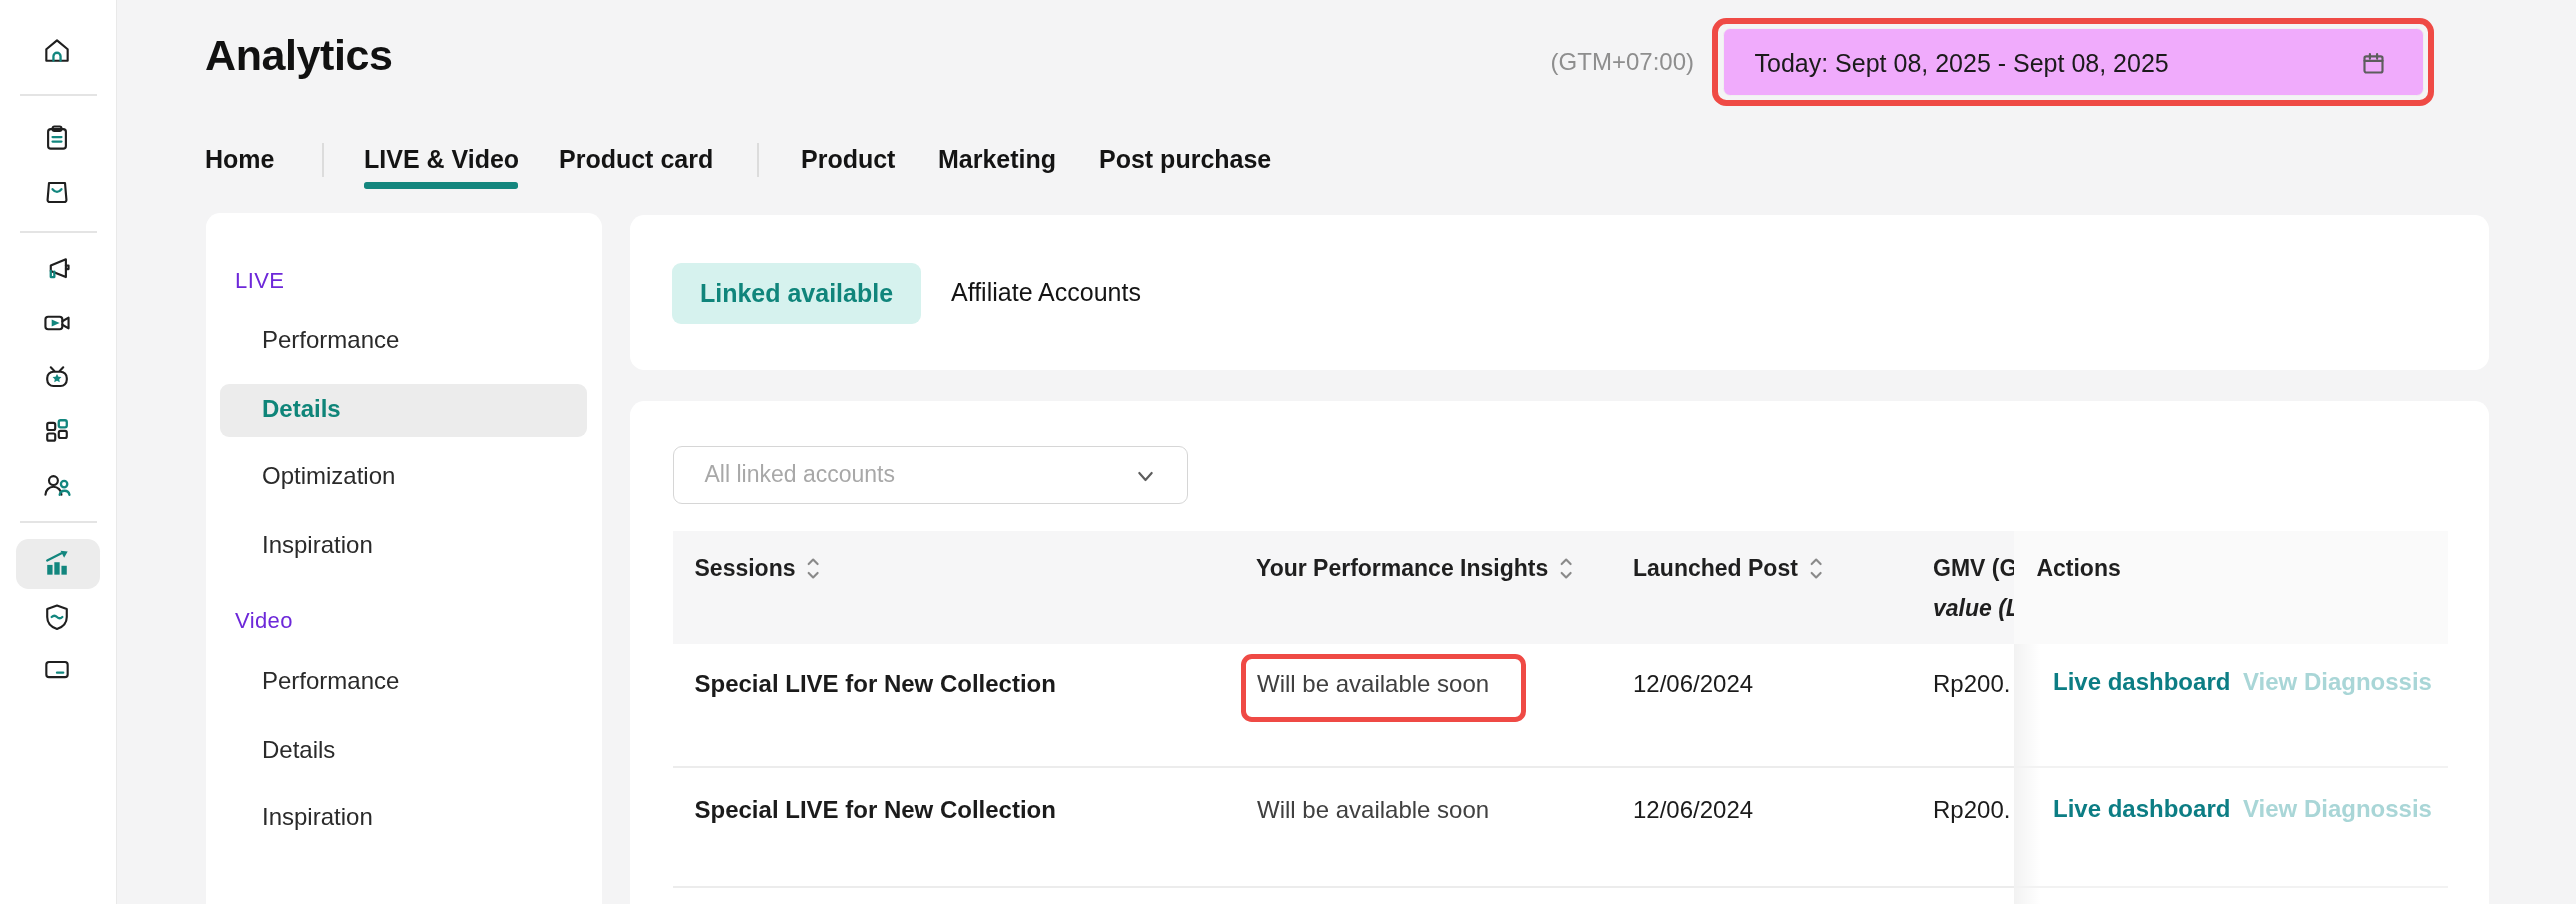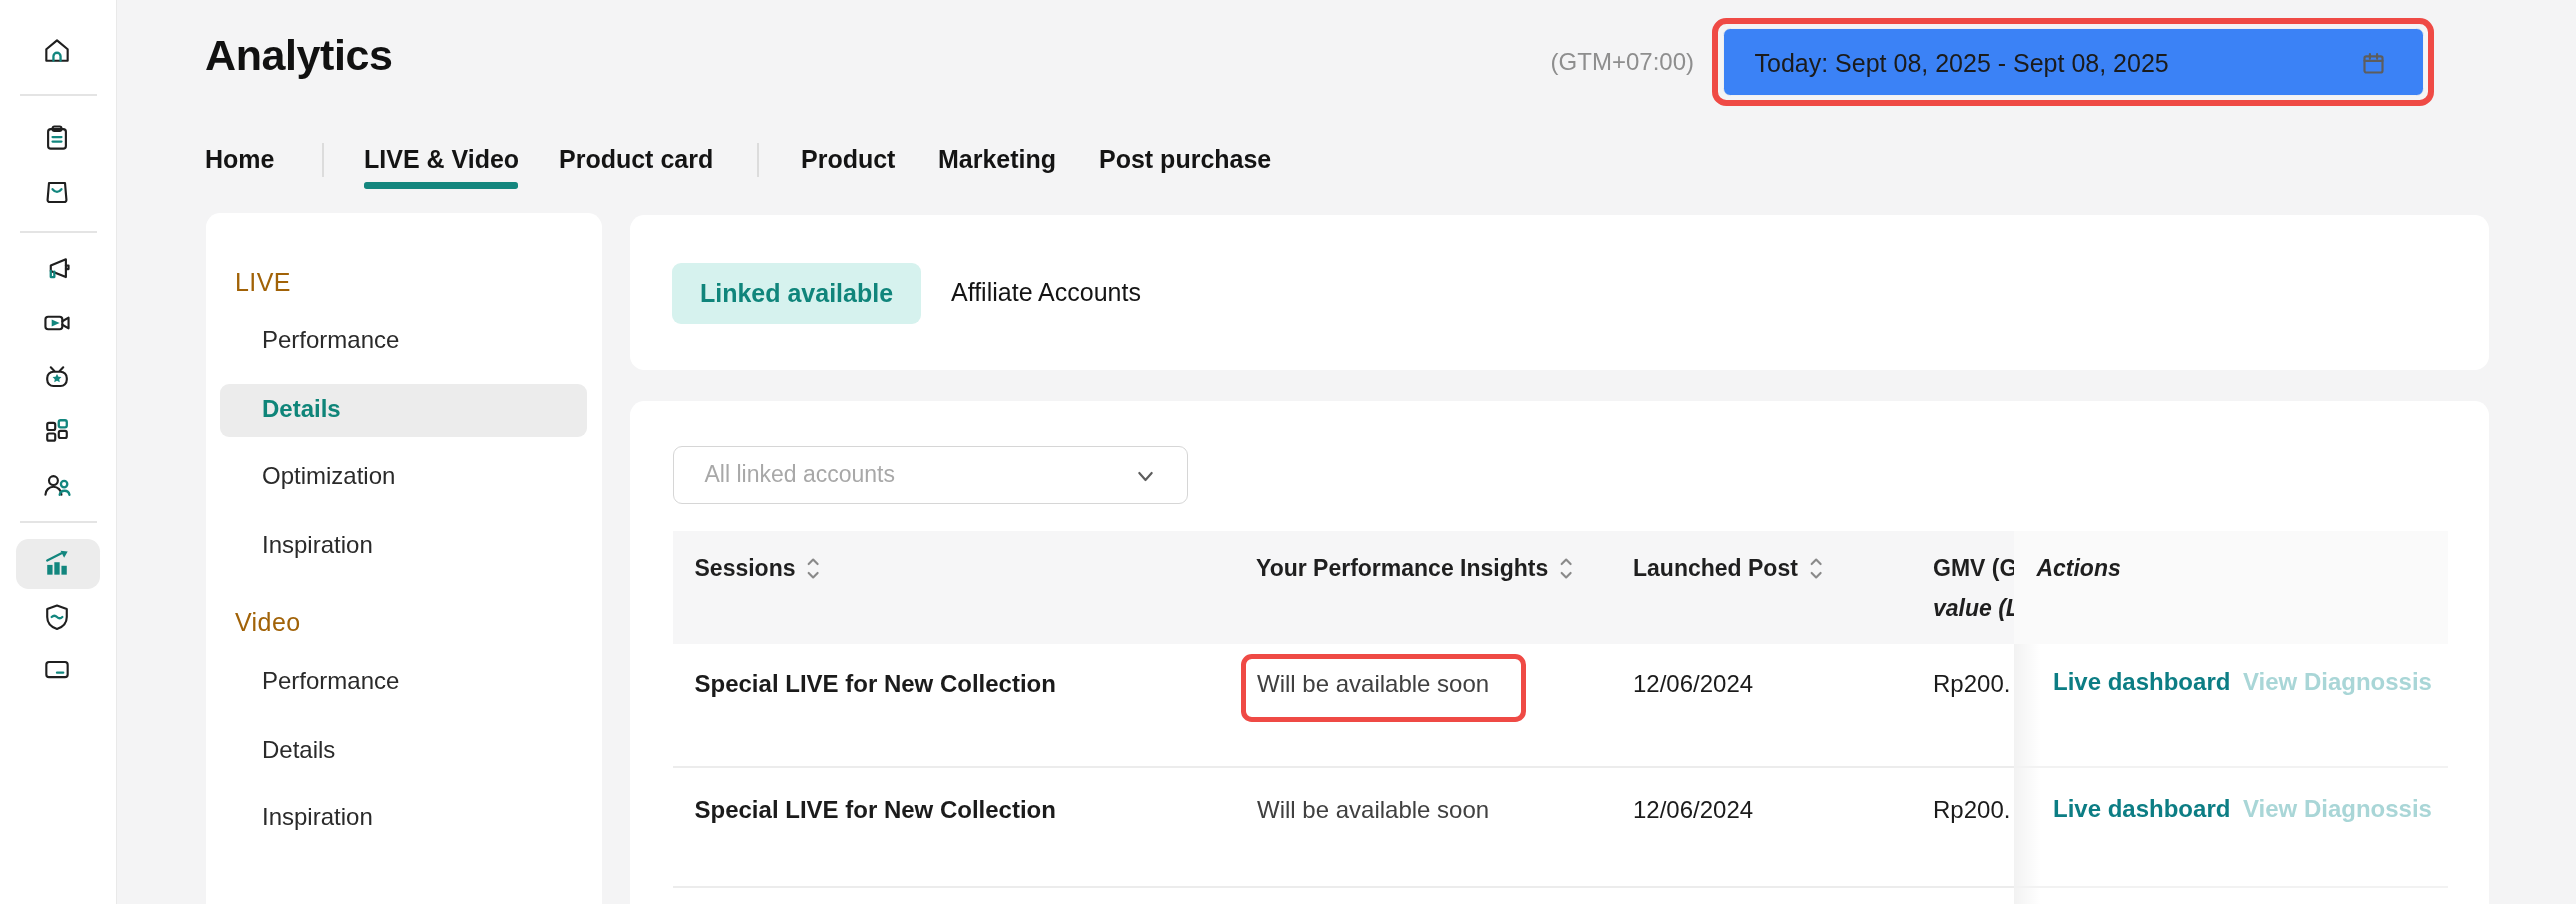--- a/index.html
+++ b/index.html
@@ -11,38 +11,38 @@
   .rail { position:absolute; left:0; top:0; width:117px; height:904px; background:#fff; border-right:0.9px solid #e9e9e9; }
   .rail-item { position:absolute; left:41px; width:32px; height:32px; cursor:pointer; }
   .rail-item svg { width:32px; height:32px; display:block; }
   .rail-divider { position:absolute; left:20px; width:77px; height:1.8px; background:#e4e4e4; }
   .rail-active-bg { position:absolute; left:16px; top:539px; width:84px; height:50px; background:#ececec; border-radius:12.5px; }
 
   
   .page-title { position:absolute; left:205px; top:30.5px; font-size:43px; font-weight:800; color:#111; letter-spacing:-0.4px; }
   .timezone { position:absolute; left:1515px; top:48px; width:179px; text-align:right; font-size:24px; color:#8e8e8e; }
   .date-annotation { position:absolute; left:1712px; top:18px; width:722px; height:88px; border:6.3px solid #ef4a45; border-radius:14.3px; pointer-events:none; z-index:5; }
-  .date-btn { position:absolute; left:1723px; top:28px; width:701px; height:68px; background:#3b82f6; border:0.9px solid #f0f0f0; border-radius:7.2px; cursor:pointer; }
+  .date-btn { position:absolute; left:1723px; top:28px; width:701px; height:68px; background:#f0abfc; border:0.9px solid #f0f0f0; border-radius:7.2px; cursor:pointer; }
   .date-btn .label { position:absolute; left:30.5px; top:20px; font-size:25px; font-weight:500; color:#1b1b1b; }
   .date-btn svg { position:absolute; right:36px; top:20.6px; width:27px; height:27px; }
 
   
   .nav-tabs { position:absolute; left:0; top:143px; height:54px; width:2576px; }
   .nav-tab { position:absolute; top:1.8px; font-size:25px; font-weight:600; color:#141414; cursor:pointer; }
   .nav-tab-divider { position:absolute; top:0; width:1.8px; height:34px; background:#dcdcdc; }
   .nav-underline { position:absolute; left:364px; top:39px; width:154px; height:7.2px; background:#14867e; border-radius:2.7px; }
 
   
   .card { position:absolute; background:#fff; border-radius:14.3px; }
   .sidebar-card { left:206px; top:213px; width:396px; height:691px; border-radius:14.3px 14.3px 0 0; }
   .topcard { left:630px; top:215px; width:1859px; height:155px; }
   .tablecard { left:630px; top:401px; width:1859px; height:504px; border-radius:14.3px 14.3px 0 0; }
 
   
-  .side-section { position:absolute; left:29px; font-size:25px; color:#a16207; letter-spacing:0.4px;text-align:right; }
+  .side-section { position:absolute; left:29px; font-size:22px; color:#6d28d9; letter-spacing:0.4px;text-align:right; }
   .side-item { position:absolute; left:56px; font-size:24px; font-weight:500; color:#2a2a2a; cursor:pointer; }
   .side-selected-bg { position:absolute; left:14.3px; top:171px; width:367px; height:53px; background:#ececec; border-radius:9px; }
   .side-item.selected { color:#0f8579; font-weight:600; }
 
   
   .acct-chip { position:absolute; left:42px; top:48px; width:249px; height:61px; background:#d6f2ee; border-radius:9px; display:flex; align-items:center; justify-content:center; font-size:25px; font-weight:600; color:#10857b; cursor:pointer; }
   .acct-plain { position:absolute; left:321px; top:63px; font-size:25px; font-weight:400; color:#141414; cursor:pointer; }
 
   
   .dropdown { position:absolute; left:43px; top:45px; width:515px; height:58px; border:1.8px solid #d6d6d6; border-radius:9px; background:#fff; cursor:pointer; }
@@ -59,21 +59,21 @@
   .td.session { font-weight:600; font-size:24px; }
   .td.muted { color:#404040; }
   .row-divider { position:absolute; left:43px; width:1775px; height:1.8px; background:#ececec; }
   .insight-annotation { position:absolute; width:285px; height:68px; border:5.4px solid #ef4a45; border-radius:10.8px; pointer-events:none; z-index:4; }
 
   
   .actions-overlay { position:absolute; left:1384px; top:130px; width:434px; height:374px; background:#fff; z-index:3; }
   .actions-overlay::before { content:""; position:absolute; left:0; top:0; width:27px; height:100%; background:linear-gradient(to right, rgba(0,0,0,0.05), rgba(0,0,0,0)); }
   .actions-overlay .head { position:absolute; left:0; top:0; width:100%; height:113px; background:#fafafa; }
   .actions-overlay .ov-divider { position:absolute; left:0; width:100%; height:1.8px; background:#f2f2f2; }
-  .actions-overlay .th-actions { position:absolute; left:22.4px; top:24px; font-size:23px; font-weight:600; color:#1f1f1f;font-style:italic; }
+  .actions-overlay .th-actions { position:absolute; left:22.4px; top:24px; font-size:23px; font-weight:600; color:#1f1f1f; }
   .action-link { position:absolute; font-size:24px; font-weight:600; cursor:pointer; }
   .action-primary { color:#0c7d84; }
   .action-secondary { color:#a9d6d7; }
 
   svg .k { stroke:#1f1f1f; stroke-width:2.4; fill:none; stroke-linecap:round; stroke-linejoin:round; }
   svg .t { stroke:#12867e; stroke-width:2.6; fill:none; stroke-linecap:round; stroke-linejoin:round; }
   svg .tf { fill:#12867e; stroke:none; }
   svg .g { stroke:#8a8a8a; stroke-width:2.4; fill:none; stroke-linecap:round; stroke-linejoin:round; }
   svg .d { stroke:#5d5d5d; stroke-width:2.4; fill:none; stroke-linecap:round; stroke-linejoin:round; }
 </style>

